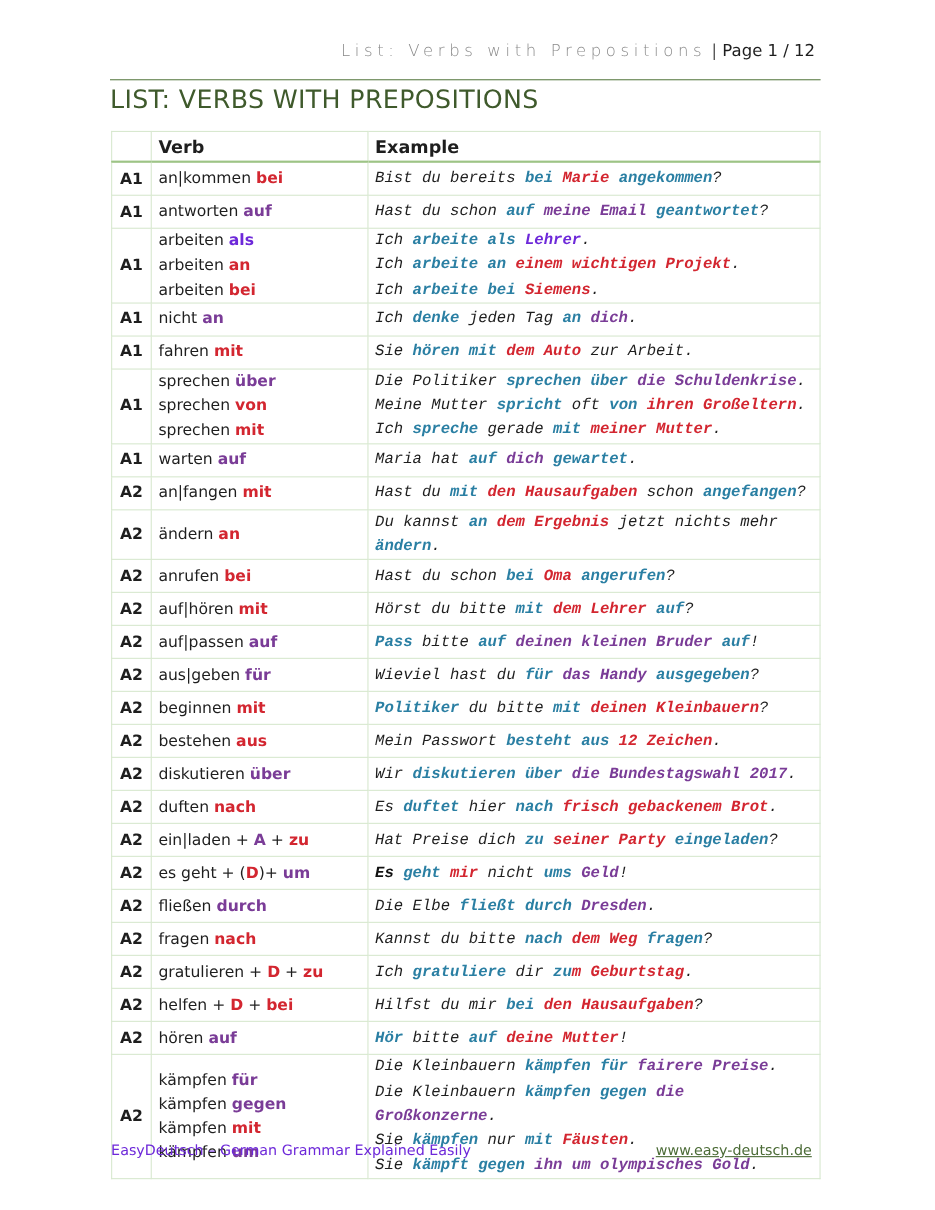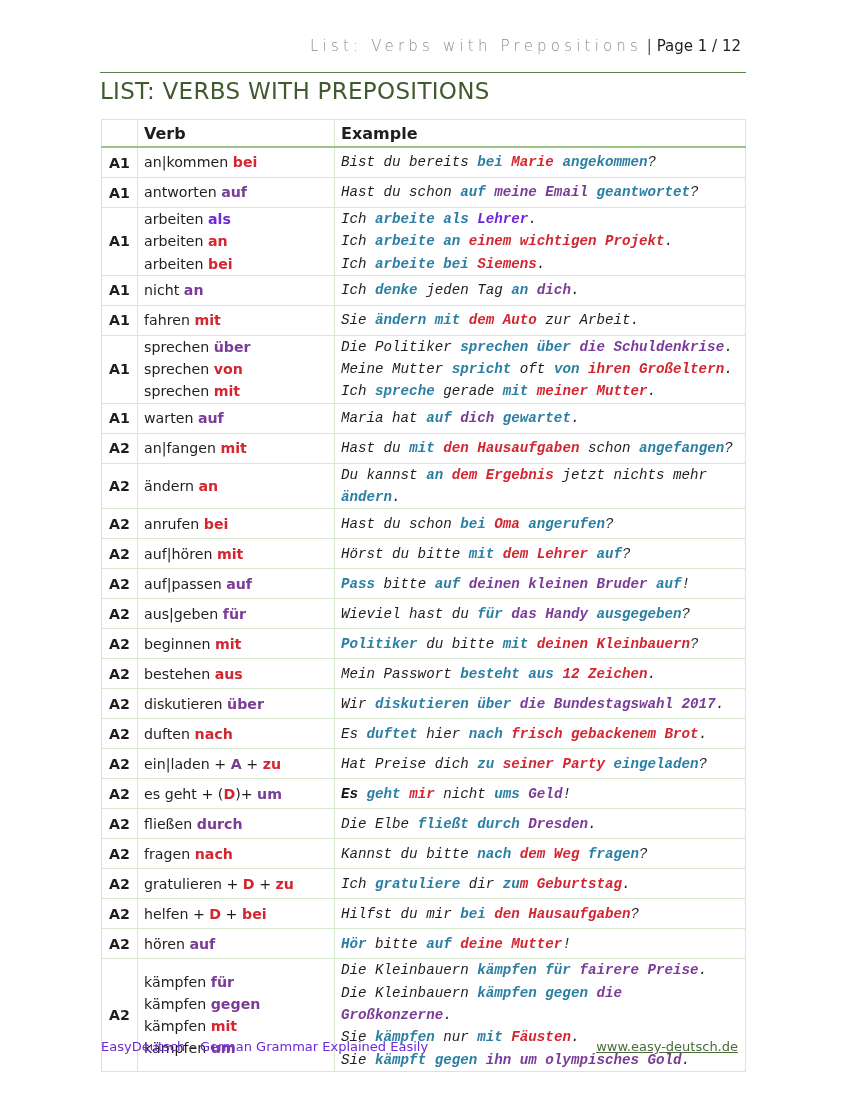--- a/index.html
+++ b/index.html
@@ -84,21 +84,21 @@
         <td class="example">
           <span class="line"><span class="c-plain">Ich </span><span class="c-blue">denke</span><span class="c-plain"> jeden Tag </span><span class="c-blue">an</span><span class="c-plain"> </span><span class="c-purple">dich</span><span class="c-plain">.</span></span>
         </td>
       </tr>
       <tr class="r1">
         <td class="level">A1</td>
         <td class="verb">
           <span class="line"><span class="c-plain">fahren </span><span class="c-red">mit</span></span>
         </td>
         <td class="example">
-          <span class="line"><span class="c-plain">Sie </span><span class="c-blue">ändern mit</span><span class="c-plain"> </span><span class="c-red">dem Auto</span><span class="c-plain"> zur Arbeit.</span></span>
+          <span class="line"><span class="c-plain">Sie </span><span class="c-blue">hören mit</span><span class="c-plain"> </span><span class="c-red">dem Auto</span><span class="c-plain"> zur Arbeit.</span></span>
         </td>
       </tr>
       <tr>
         <td class="level">A1</td>
         <td class="verb">
           <span class="line"><span class="c-plain">sprechen </span><span class="c-purple">über</span></span>
           <span class="line"><span class="c-plain">sprechen </span><span class="c-red">von</span></span>
           <span class="line"><span class="c-plain">sprechen </span><span class="c-red">mit</span></span>
         </td>
         <td class="example">

